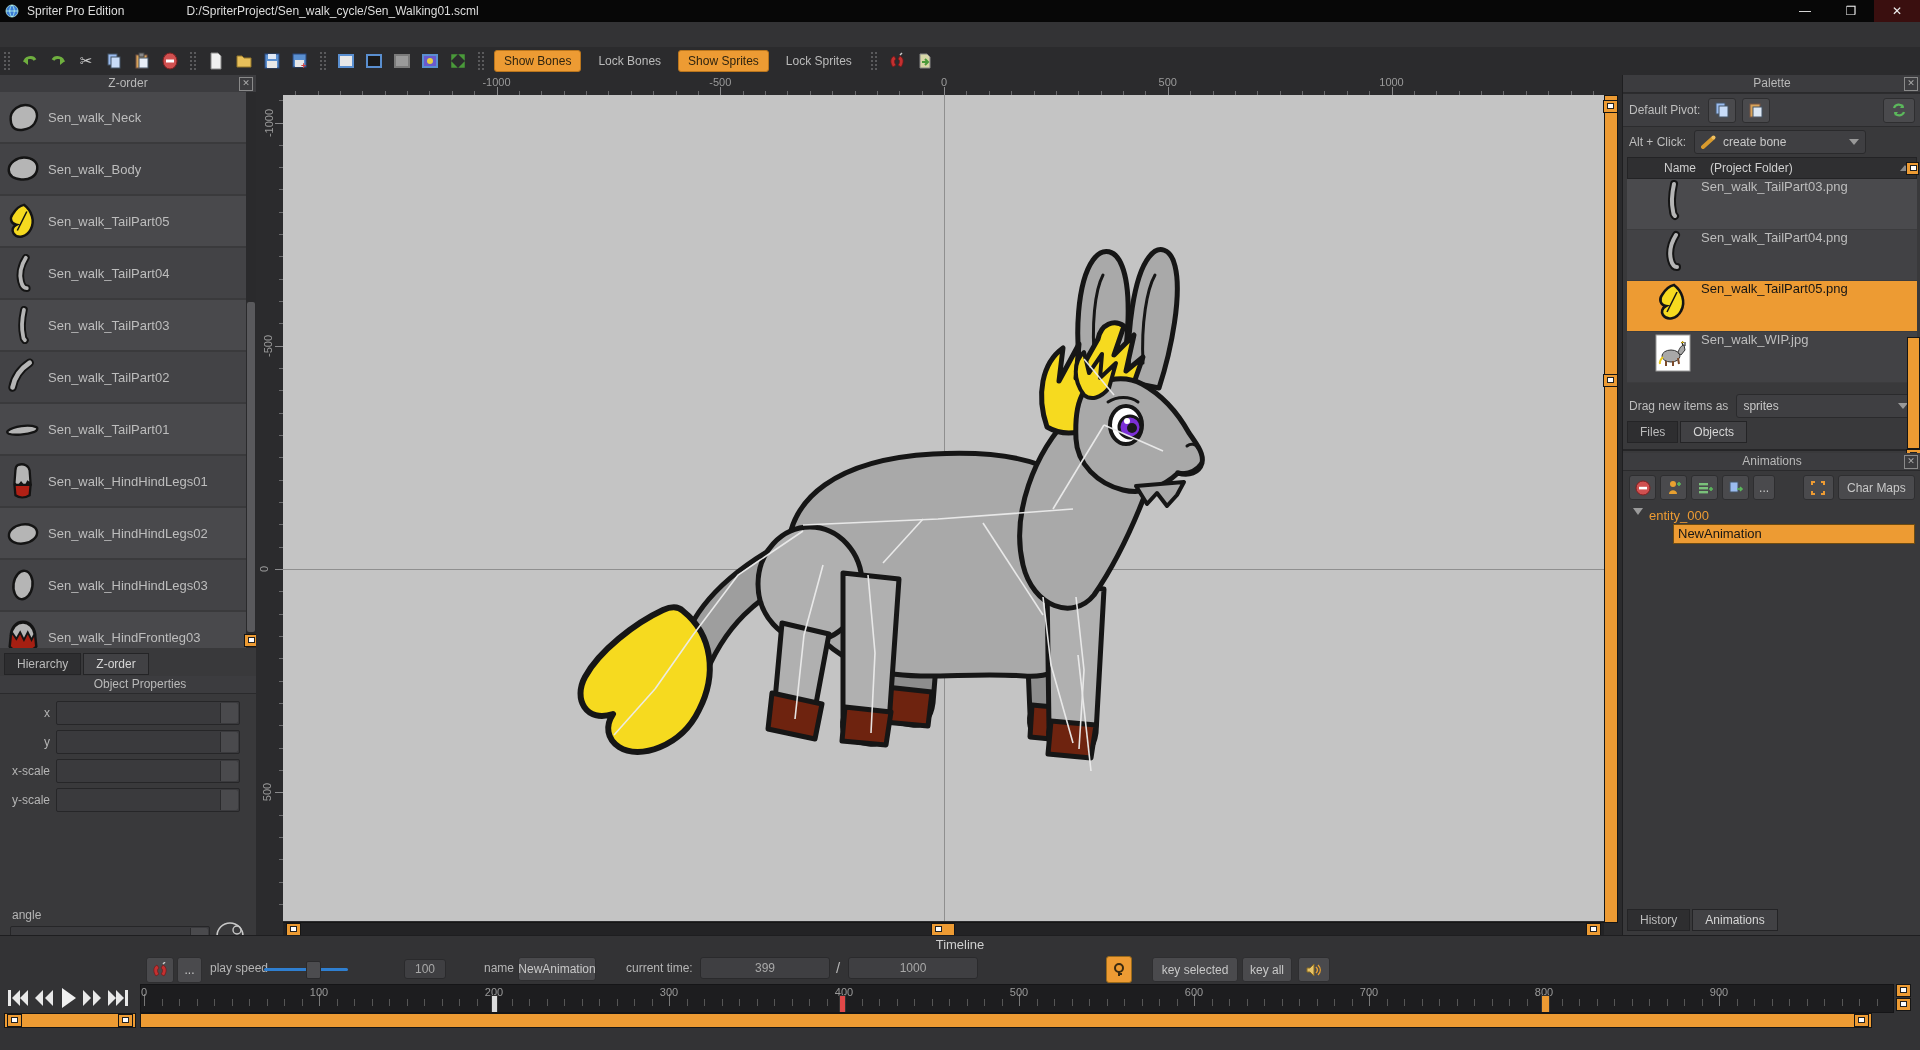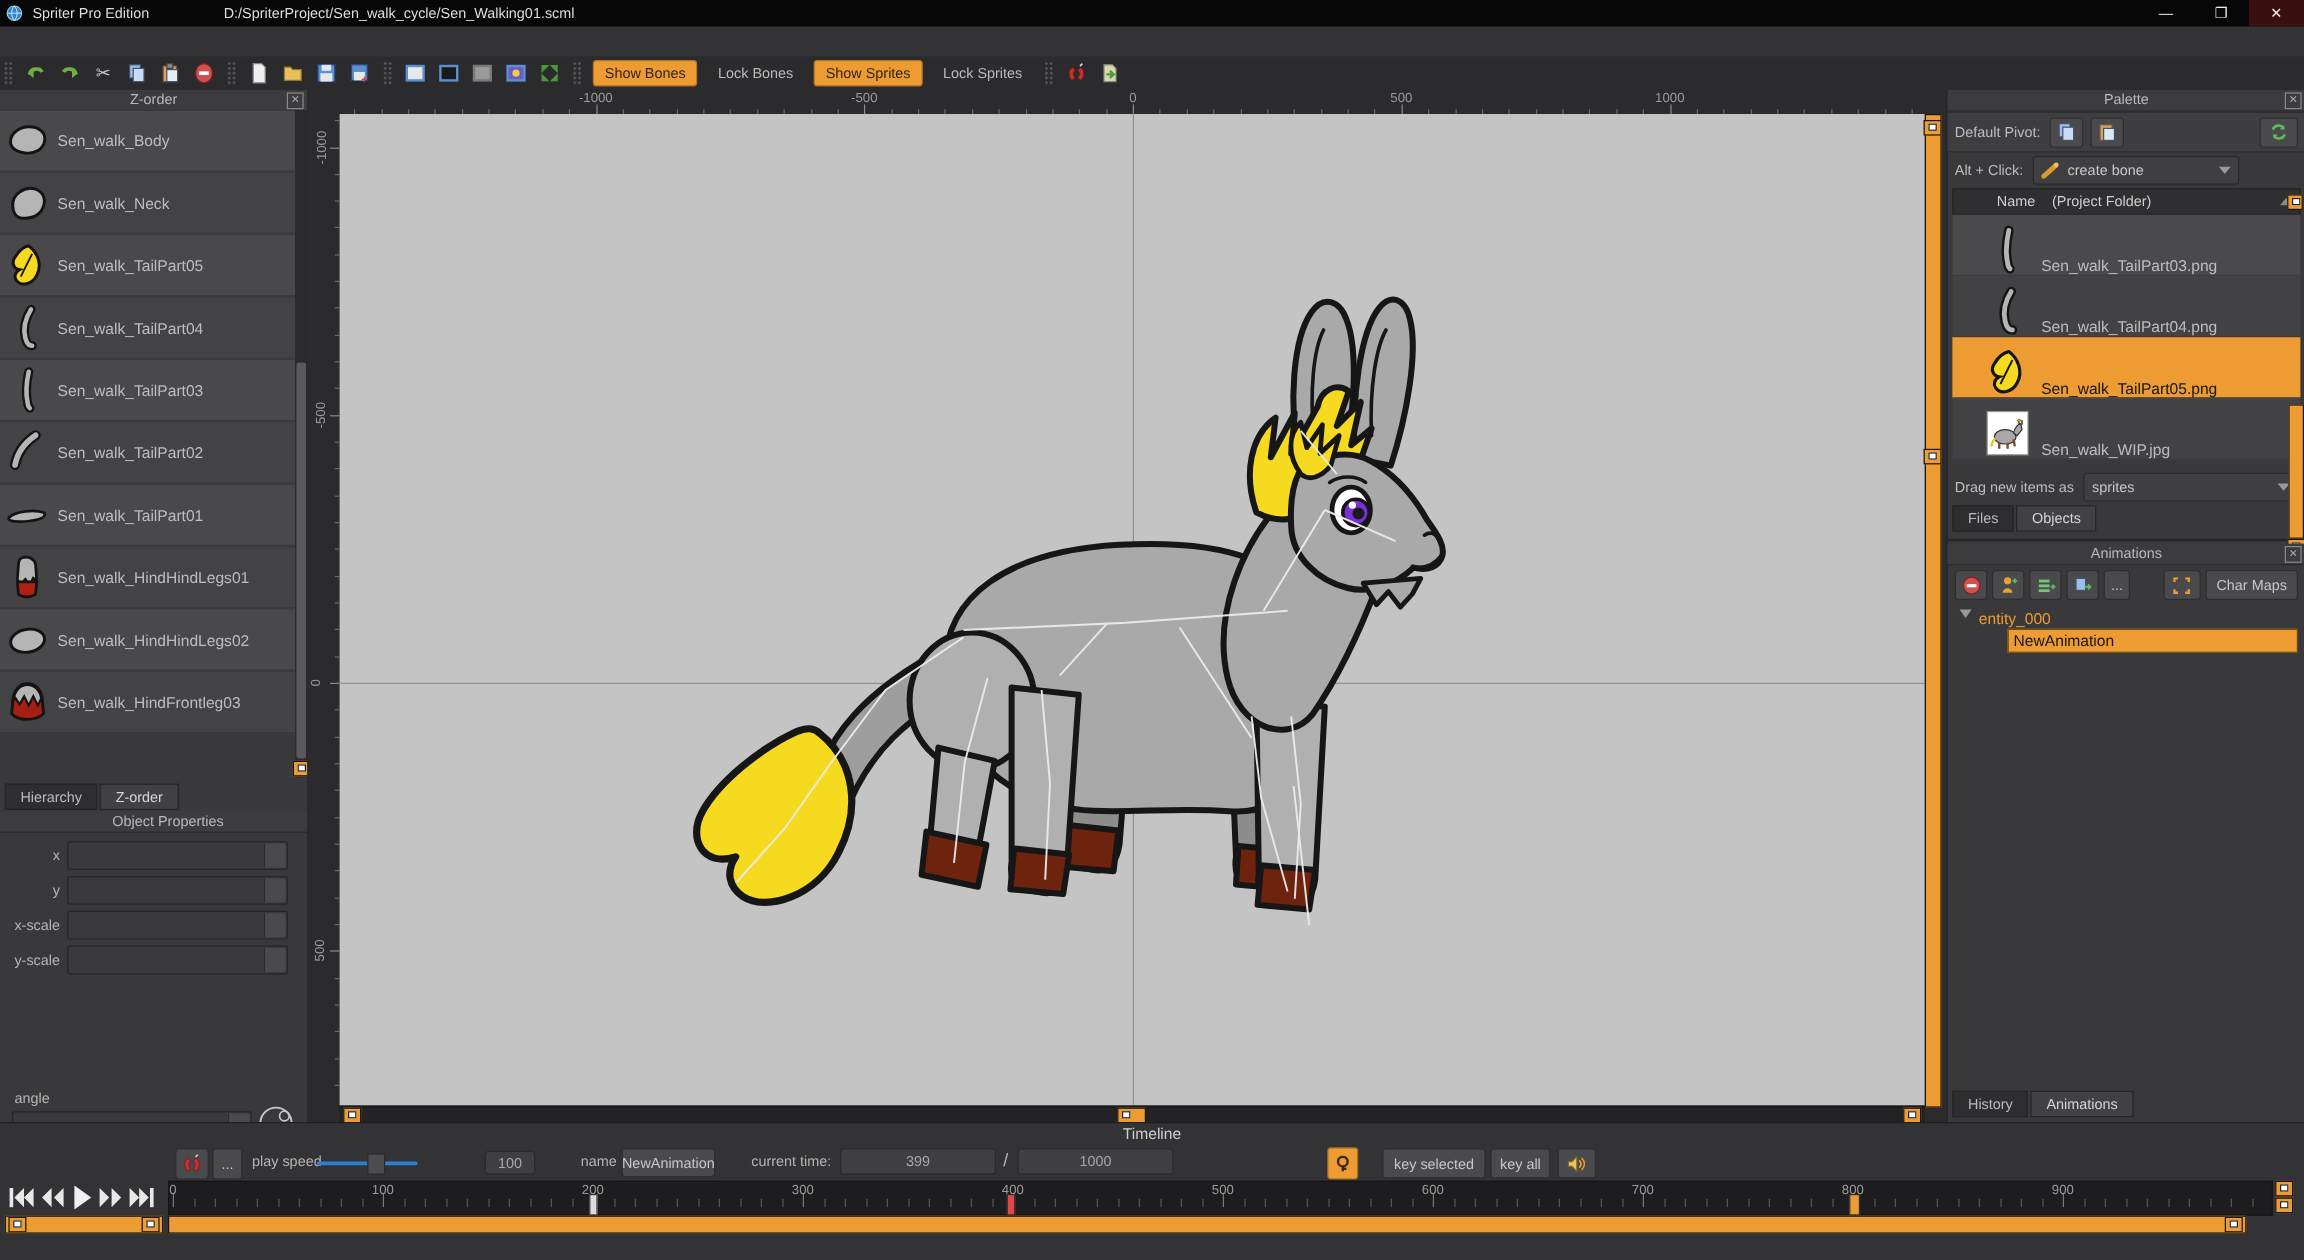--- a/index.html
+++ b/index.html
@@ -60,21 +60,21 @@
   .axis-h{position:absolute;left:0;top:474px;width:1321px;height:1px;background:#8f8f8f}
   .canvas-vscroll{position:absolute;left:1348px;top:20px;width:12px;height:826px;background:#ED9B33;border:1px solid #161616}
   .canvas-hscroll{position:absolute;left:27px;top:847px;width:1321px;height:13px;background:#232325;border-top:1px solid #161616}
   
   .right-panel{position:absolute;left:1622px;top:75px;width:298px;height:860px;background:#39393b;border-left:1px solid #1e1e20}
   .prow{display:flex;align-items:center;padding:0 6px;font-size:12px;color:#bdbdbd}
   .dropdown{background:#3f3f42;border:1px solid #2a2a2c;border-radius:3px;height:22px;display:flex;align-items:center;padding:0 6px;gap:6px;color:#c8c8c8}
   .dd-arrow{margin-left:auto;width:0;height:0;border-left:5px solid transparent;border-right:5px solid transparent;border-top:6px solid #999}
   .namehdr{display:flex;align-items:center;background:#2f2f31;border:1px solid #232325;height:20px;margin:0 4px;padding:0 6px;font-size:12px;color:#cfcfcf;position:relative}
   .flist{margin:0 4px;position:relative}
-  .frow{height:50px;display:flex;align-items:flex-end;background:#4a4a4d;border-bottom:1px solid #3c3c3e}
+  .frow{height:50px;display:flex;align-items:flex-start;background:#4a4a4d;border-bottom:1px solid #3c3c3e}
   .frow:nth-of-type(even){background:#424245}
   .frow svg{width:40px;height:42px;margin:0 8px 0 26px;flex:none}
   .frow .flabel{font-size:13px;color:#bdbdbd}
   .frow.selected{background:#ED9B33}
   .frow.selected .flabel{color:#151515}
   .anim-toolbar{display:flex;align-items:center;gap:4px;padding:4px 6px}
   .abtn{width:26px;height:23px}
   .entity-row{display:flex;align-items:flex-start;gap:6px;padding:4px 0 0 10px}
   .anim-sel{margin-left:50px;margin-right:6px;margin-top:1px;background:#ED9B33;border:1px solid #6e4c12;color:#161616;font-size:13px;padding:1px 4px;height:16px;line-height:16px}
   
@@ -276,34 +276,34 @@
 
   <div class="left-panel">
     <div class="pheader">
       <span>Z-order</span>
       <div class="closex">✕</div>
     </div>
     <div class="zlist">
 
         <div class="zrow">
           <svg viewBox="0 0 40 40">
+            <use href="#i-neck"></use>
+          </svg>
+          <span class="zlabel">Sen_walk_Neck</span>
+        </div>
+
+        <div class="zrow">
+          <svg viewBox="0 0 40 40">
             <use href="#i-body"></use>
           </svg>
           <span class="zlabel">Sen_walk_Body</span>
         </div>
 
         <div class="zrow">
           <svg viewBox="0 0 40 40">
-            <use href="#i-neck"></use>
-          </svg>
-          <span class="zlabel">Sen_walk_Neck</span>
-        </div>
-
-        <div class="zrow">
-          <svg viewBox="0 0 40 40">
             <use href="#i-leaf"></use>
           </svg>
           <span class="zlabel">Sen_walk_TailPart05</span>
         </div>
 
         <div class="zrow">
           <svg viewBox="0 0 40 40">
             <use href="#i-tail04"></use>
           </svg>
           <span class="zlabel">Sen_walk_TailPart04</span>
@@ -337,20 +337,26 @@
           <span class="zlabel">Sen_walk_HindHindLegs01</span>
         </div>
 
         <div class="zrow">
           <svg viewBox="0 0 40 40">
             <use href="#i-leg02"></use>
           </svg>
           <span class="zlabel">Sen_walk_HindHindLegs02</span>
         </div>
 
+        <div class="zrow">
+          <svg viewBox="0 0 40 40">
+            <use href="#i-leg03"></use>
+          </svg>
+          <span class="zlabel">Sen_walk_HindHindLegs03</span>
+        </div>
 
         <div class="zrow">
           <svg viewBox="0 0 40 40">
             <use href="#i-frontleg03"></use>
           </svg>
           <span class="zlabel">Sen_walk_HindFrontleg03</span>
         </div>
       </div>
     <div class="zscroll">
       <div class="zthumb" style="top:210px;height:330px"></div>

